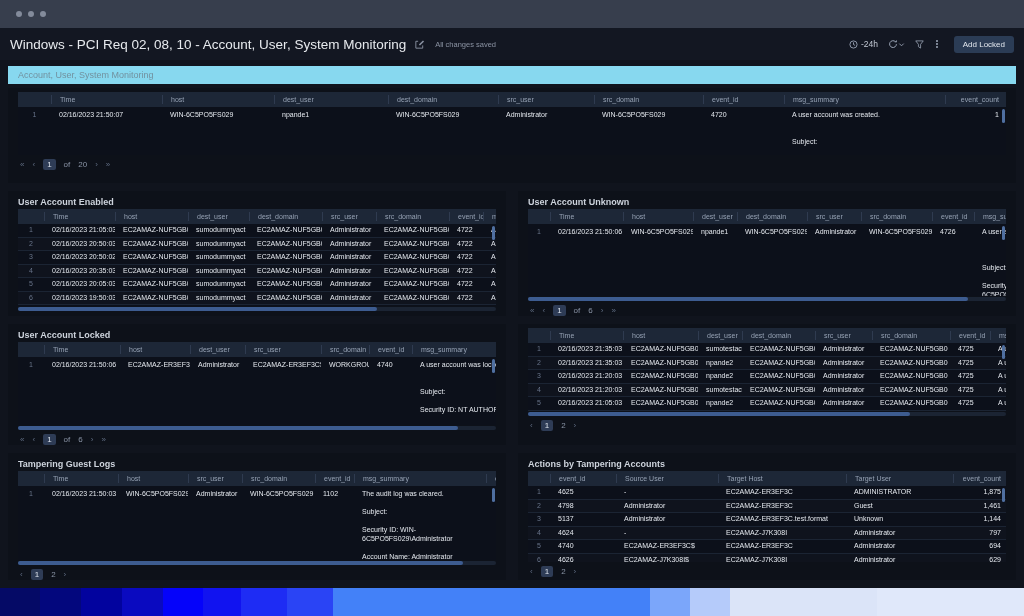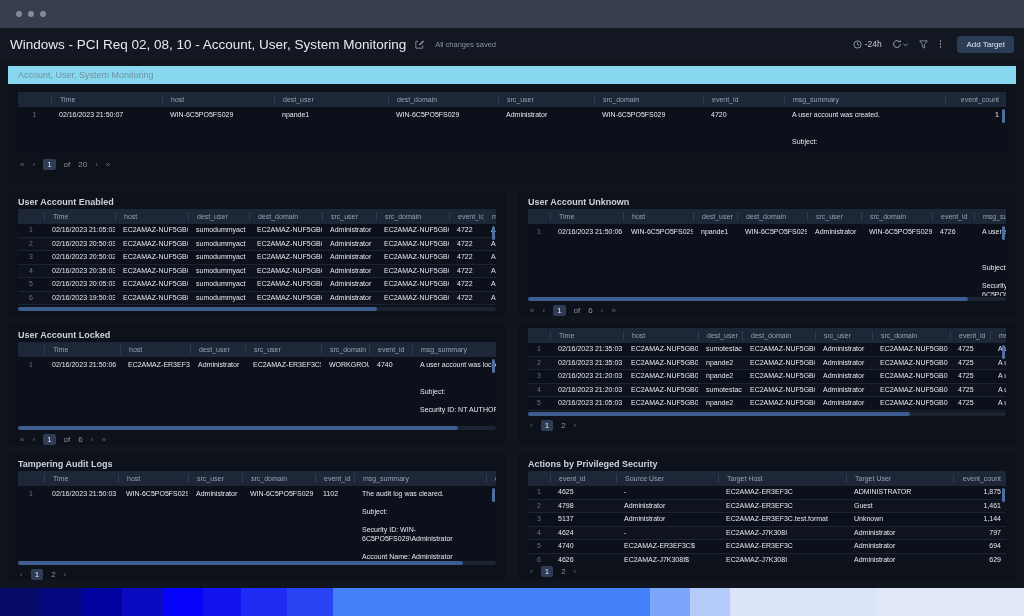--- a/index.html
+++ b/index.html
@@ -100,21 +100,21 @@
     <span class="ic">
       <svg width="9" height="9" viewBox="0 0 10 10">
           <path d="M0.8 1h8.4L6.2 4.8V9L3.8 7.4V4.8z" fill="none" stroke="#9aa4b5" stroke-width="0.9"></path>
         </svg>
     </span>
     <span class="kebab">
         <i></i>
         <i></i>
         <i></i>
       </span>
-    <span class="btn-add">Add Target</span>
+    <span class="btn-add">Add Locked</span>
   </div>
 </div>
 
 <div class="banner">
   <span>Account, User, System Monitoring</span>
 </div>
 
 <div class="dashboard" id="dashboard">
     <div class="panel full" style="height: 95px;">
       <div class="thead">
@@ -407,21 +407,21 @@
         <div class="hthumb" style="width: 80%;"></div>
       </div>
       <div class="pagination">
         <div class="pg-btn">‹</div>
         <div class="pg-current">1</div>
         <div class="pg-page">2</div>
         <div class="pg-btn">›</div>
       </div>
     </div>
     <div class="panel half" style="height: 127px;">
-      <div class="panel-title">Tampering Audit Logs</div>
+      <div class="panel-title">Tampering Guest Logs</div>
       <div class="thead">
         <div class="th" style="width: 26px;"></div>
         <div class="th sep" style="width: 74px;">Time</div>
         <div class="th sep" style="width: 70px;">host</div>
         <div class="th sep" style="width: 54px;">src_user</div>
         <div class="th sep" style="width: 73px;">src_domain</div>
         <div class="th sep" style="width: 39px;">event_id</div>
         <div class="th sep" style="width: 132px;">msg_summary</div>
         <div class="th sep" style="width: 12px;">event</div>
       </div>
@@ -449,21 +449,21 @@
         <div class="hthumb" style="width: 93%;"></div>
       </div>
       <div class="pagination">
         <div class="pg-btn">‹</div>
         <div class="pg-current">1</div>
         <div class="pg-page">2</div>
         <div class="pg-btn">›</div>
       </div>
     </div>
     <div class="panel half" style="height: 127px;">
-      <div class="panel-title">Actions by Privileged Security</div>
+      <div class="panel-title">Actions by Tampering Accounts</div>
       <div class="thead">
         <div class="th" style="width: 22px;"></div>
         <div class="th sep" style="width: 66px;">event_id</div>
         <div class="th sep" style="width: 102px;">Source User</div>
         <div class="th sep" style="width: 128px;">Target Host</div>
         <div class="th sep" style="width: 107px;">Target User</div>
         <div class="th sep right" style="width: 55px;">event_count</div>
       </div>
       <div class="tbody" style="height: 76px;">
         <div class="tr">

